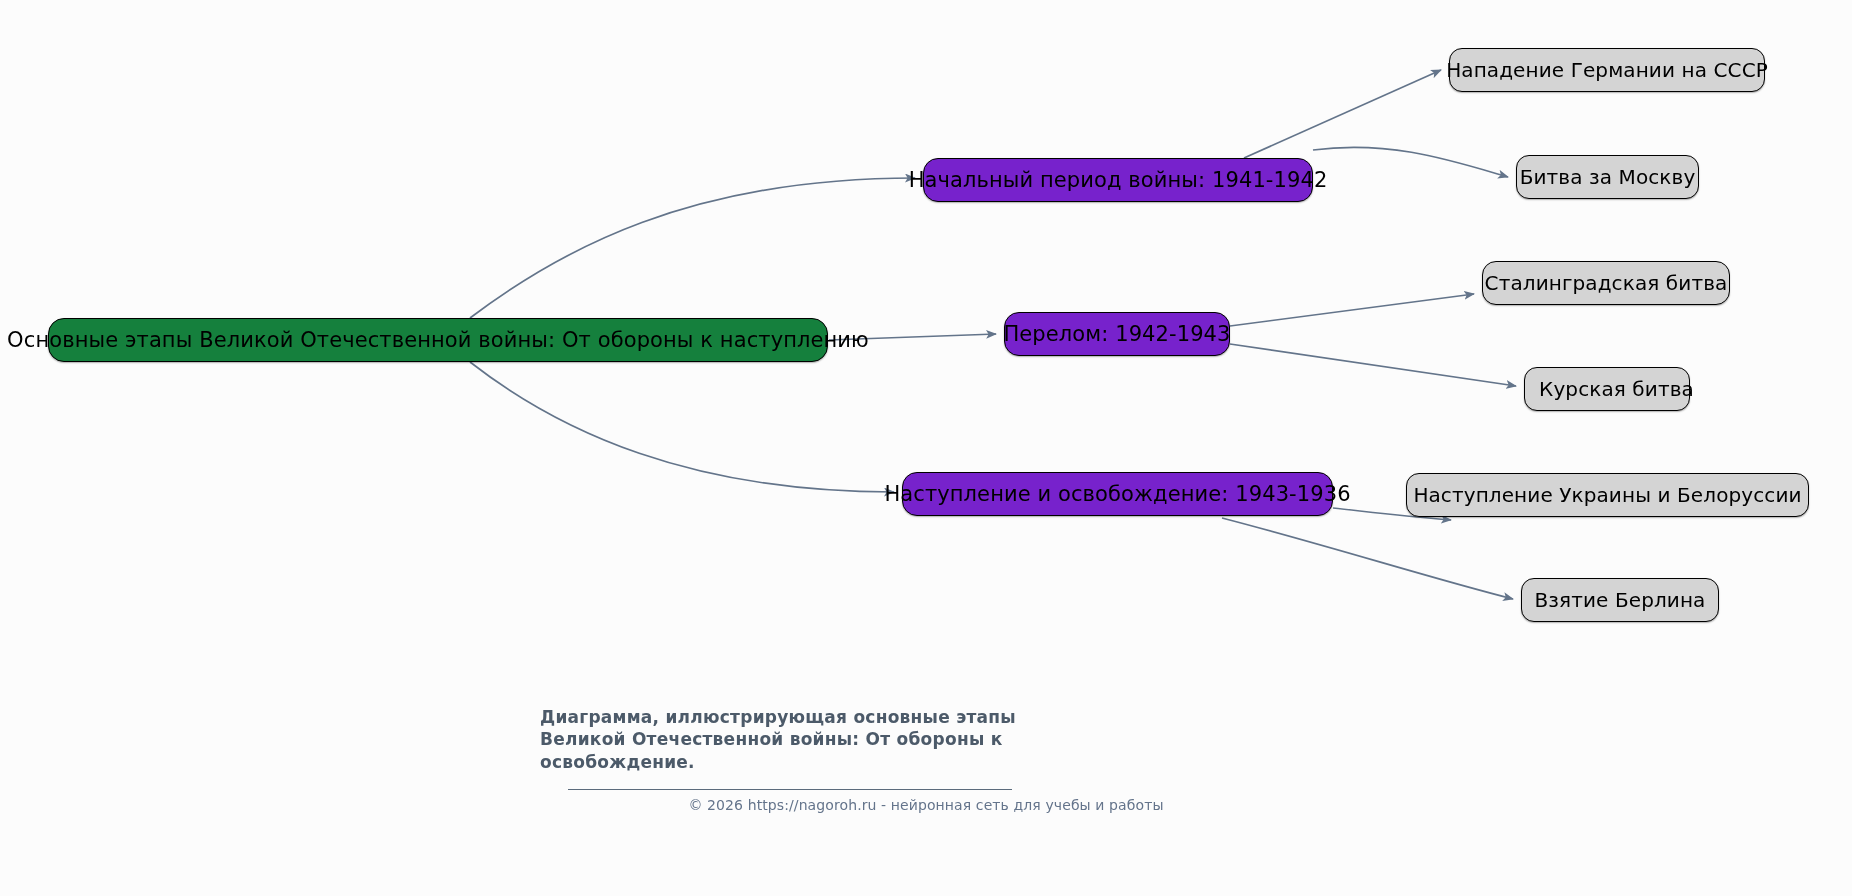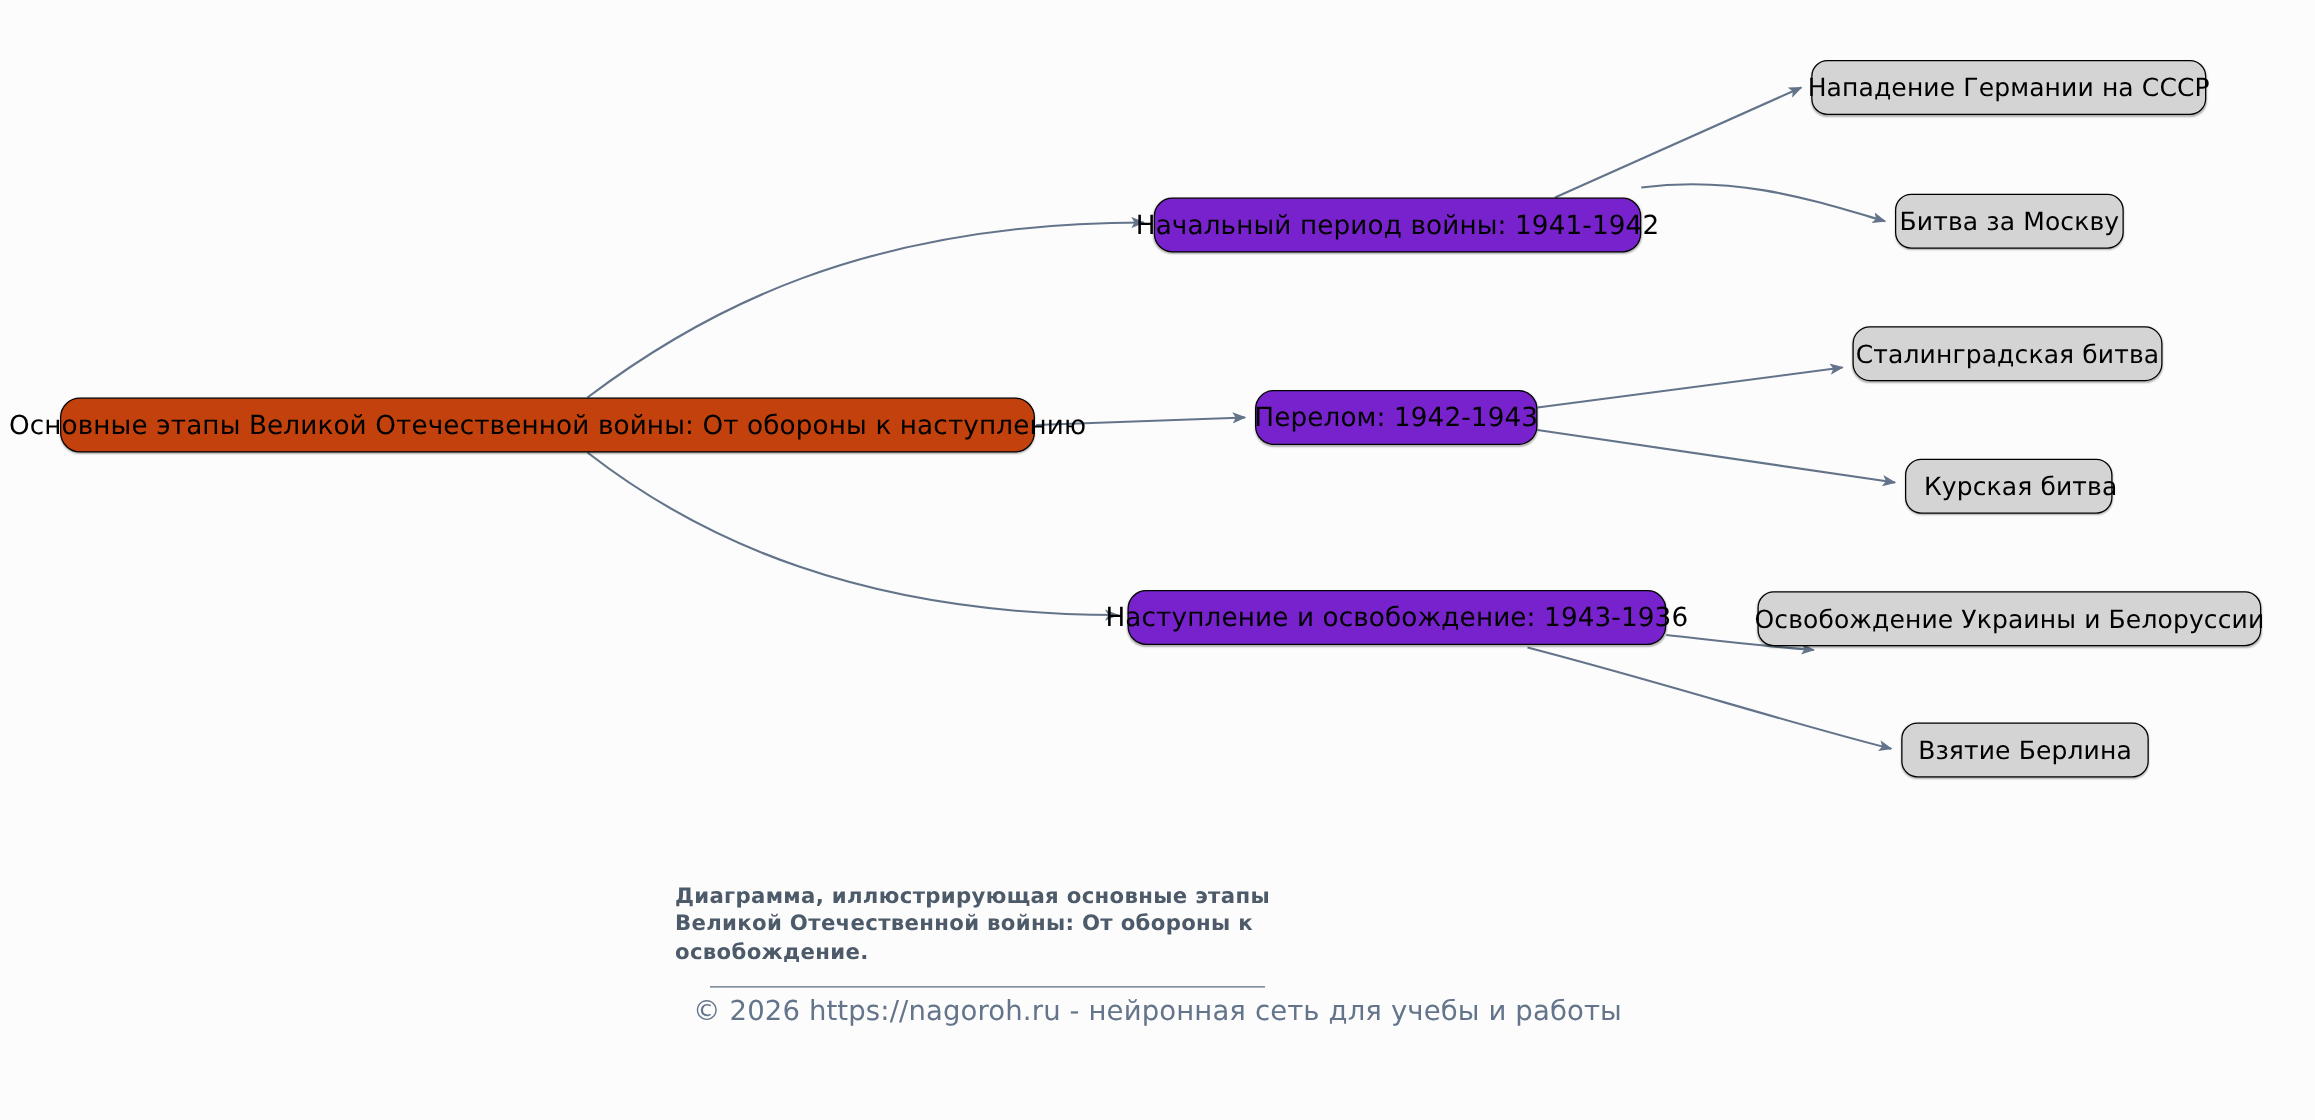--- a/index.html
+++ b/index.html
@@ -44,21 +44,21 @@
     line-height: 1;
     box-shadow: 0 1px 1.5px rgba(0,0,0,0.30);
   }
   .node-label {
     display: block;
     color: #000000;
     letter-spacing: 0.1px;
   }
 
   .node-root {
-    background: #c2410c;
+    background: #15803d;
     border-radius: 16px;
   }
   .node-root .node-label { font-size: 21px; }
 
   .node-branch {
     background: #7722cc;
     border-radius: 15px;
   }
   .node-branch .node-label { font-size: 21px; }
 
@@ -88,21 +88,21 @@
     height: 0;
     border-top: 1.4px solid #5b6b7c;
     margin: 16px auto 0 auto;
   }
   #footer-text {
     position: absolute;
     left: 0;
     top: 797px;
     width: 1852px;
     text-align: center;
-    font-size: 22px;
+    font-size: 14px;
     color: #64748b;
     letter-spacing: 0.1px;
   }
 </style>
 </head>
 <body>
 
 <div id="diagram-canvas">
 
   <svg id="edge-layer" viewBox="0 0 1852 896">
@@ -154,21 +154,21 @@
 
   <div class="node node-leaf" style="left:1524px; top:367px; width:166px; height:44px;padding-left:19px;">
     <span class="node-label">Курская битва</span>
   </div>
 
   <div class="node node-branch" style="left:902px; top:472px; width:431px; height:44px;">
     <span class="node-label">Наступление и освобождение: 1943-1936</span>
   </div>
 
   <div class="node node-leaf" style="left:1406px; top:473px; width:403px; height:44px;">
-    <span class="node-label">Освобождение Украины и Белоруссии</span>
+    <span class="node-label">Наступление Украины и Белоруссии</span>
   </div>
 
   <div class="node node-leaf" style="left:1521px; top:578px; width:198px; height:44px;">
     <span class="node-label">Взятие Берлина</span>
   </div>
 
   <div id="caption-block">
     <div id="caption-text">
       <span>Диаграмма, иллюстрирующая основные этапы</span><br>
       <span>Великой Отечественной войны: От обороны к</span><br>

